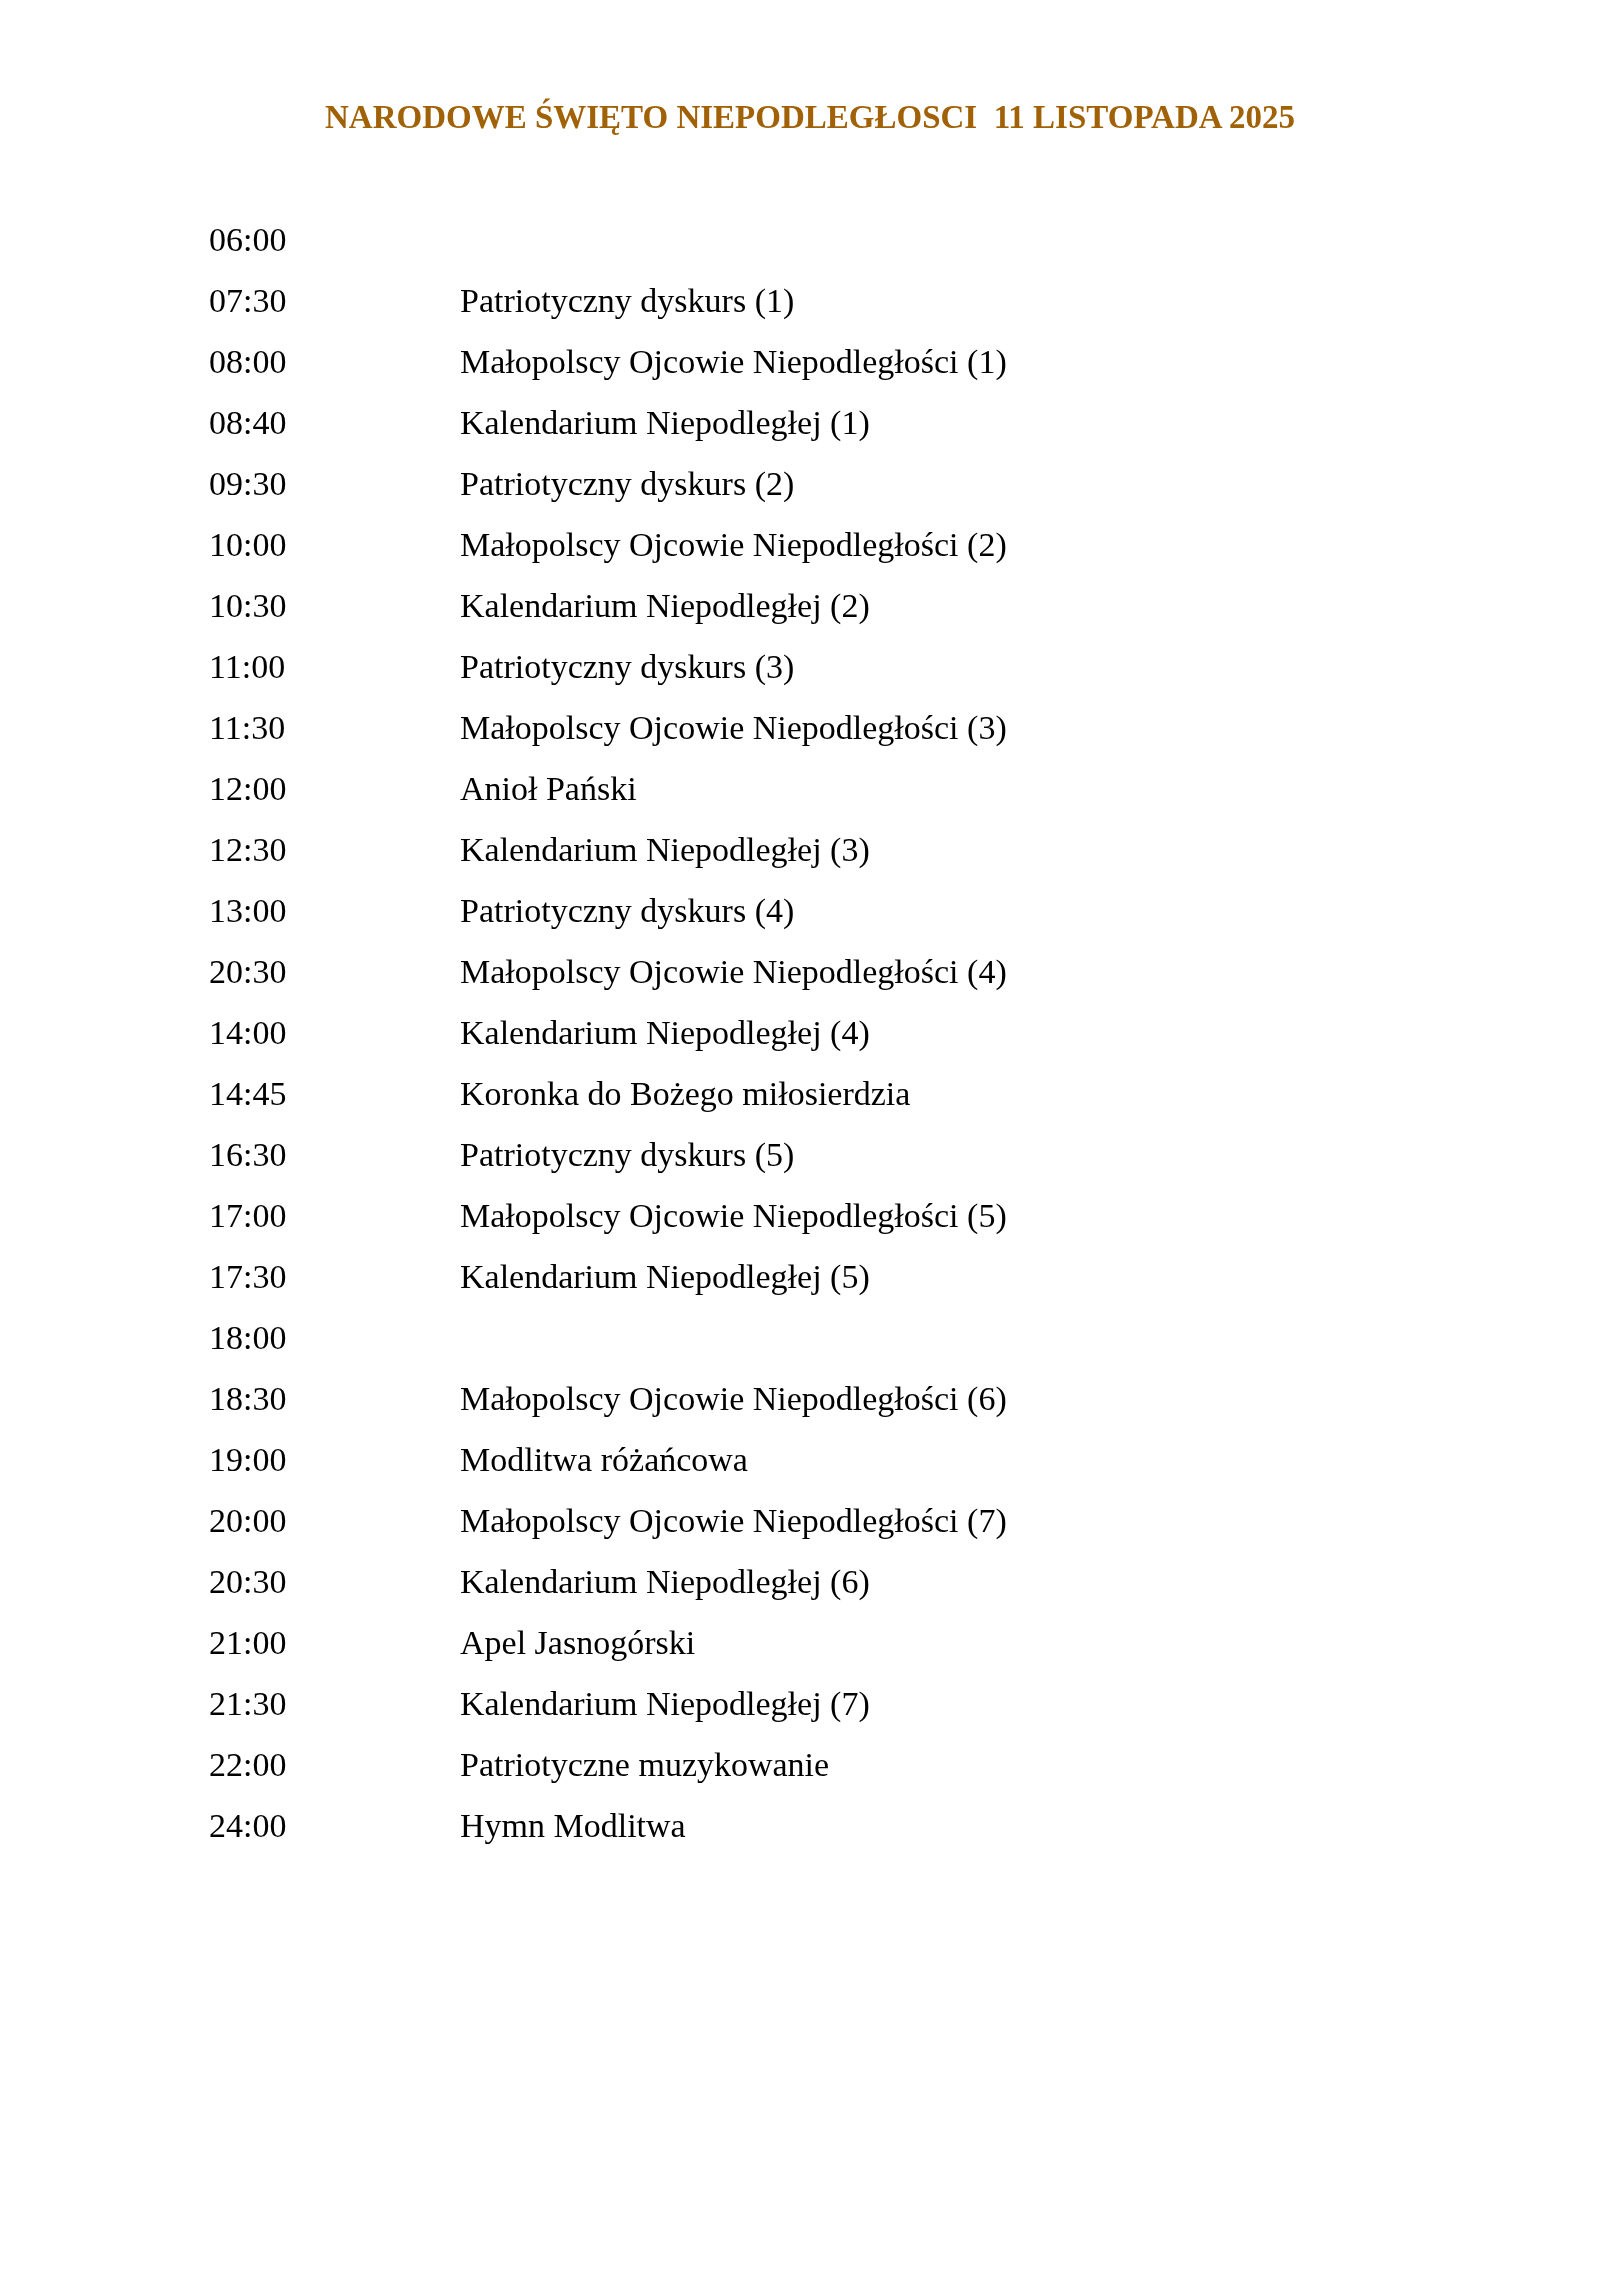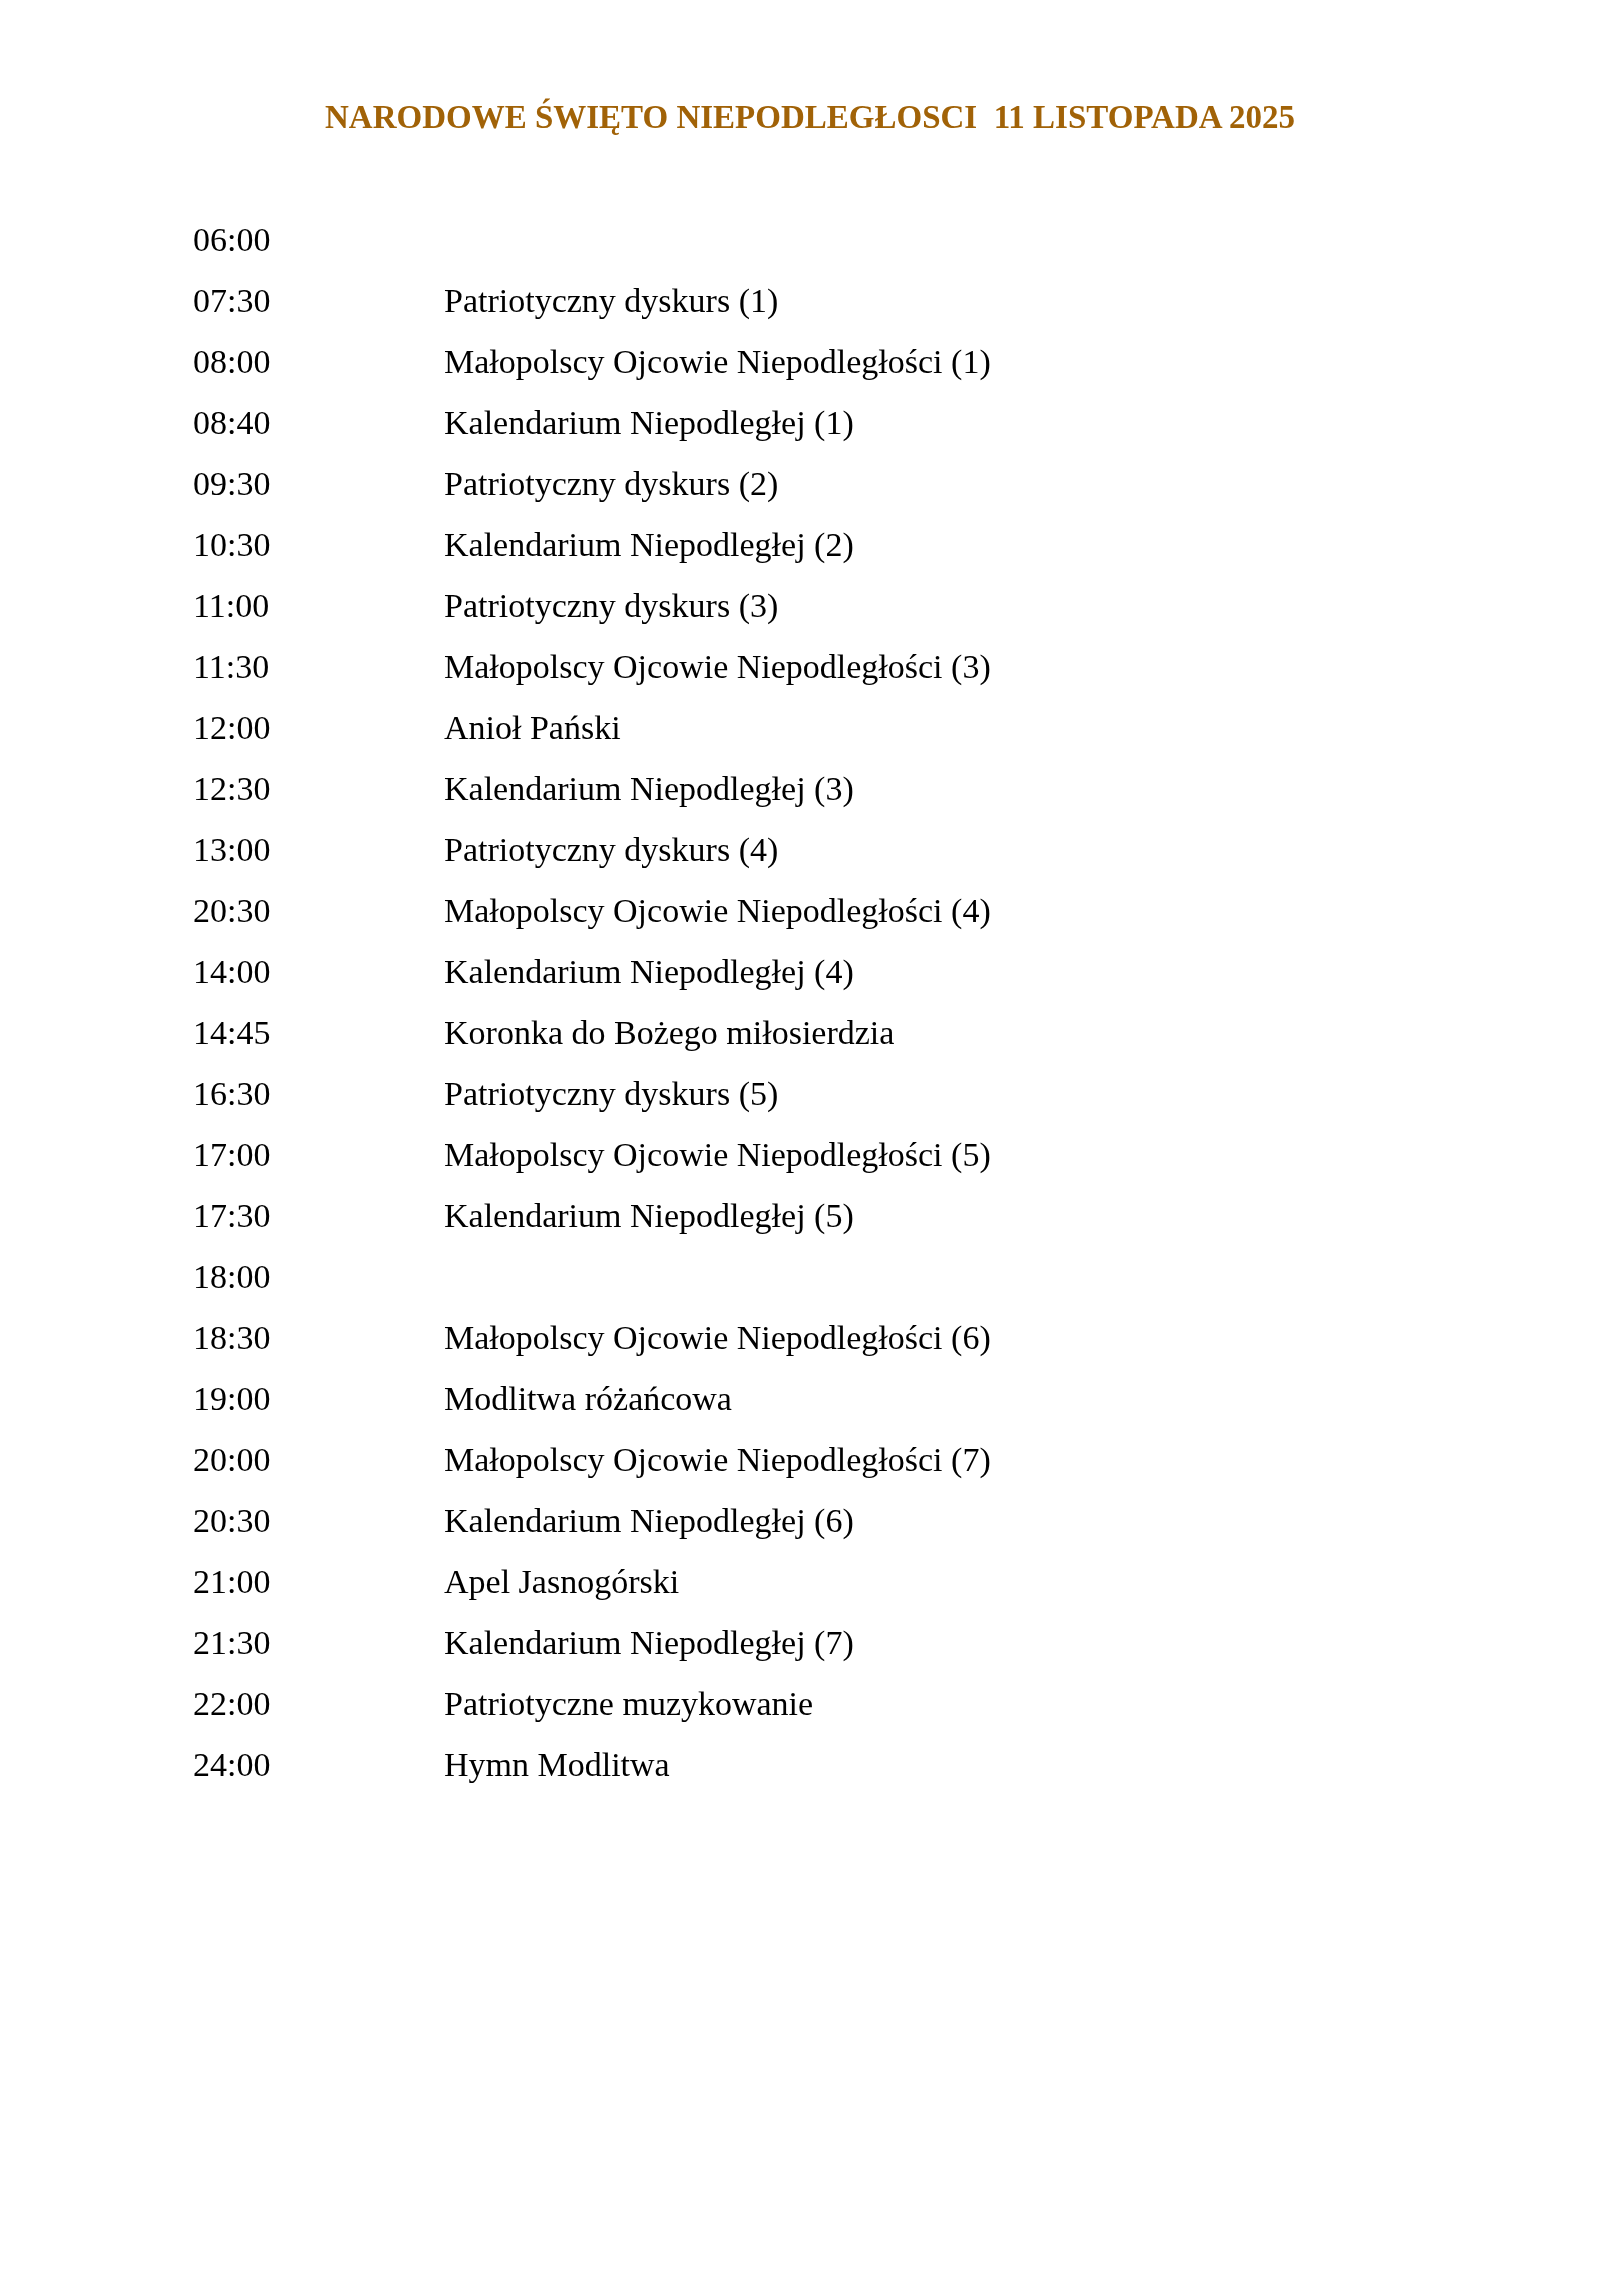--- a/index.html
+++ b/index.html
@@ -1,18 +1,18 @@
 <!DOCTYPE html>
 <html><head>
 <meta charset="utf-8">
 <style>
   html, body { margin:0; padding:0; background:#ffffff; }
   body { width:1620px; height:2293px; position:relative; overflow:hidden; font-family:"Liberation Serif", serif; color:#000; }
   .title { position:absolute; top:98px; left:0; width:1620px; text-align:center; font-weight:bold; font-size:33px; line-height:39px; white-space:pre; color:#a16207; }
-  .schedule { position:absolute; top:209px; left:0; width:1496px; }
+  .schedule { position:absolute; top:209px; left:16px; width:1496px; }
   .row { position:relative; height:61px; line-height:61px; font-size:34px; white-space:nowrap; }
   .time { position:absolute; left:193px; top:0; }
   .event { position:absolute; left:444px; top:0; }
 </style>
 </head>
 <body>
 
 <div class="title">NARODOWE ŚWIĘTO NIEPODLEGŁOSCI  11 LISTOPADA 2025</div>
 
 <div class="schedule">
@@ -27,20 +27,24 @@
       <span class="time">08:00</span>
       <span class="event">Małopolscy Ojcowie Niepodległości (1)</span>
     </div>
   <div class="row">
       <span class="time">08:40</span>
       <span class="event">Kalendarium Niepodległej (1)</span>
     </div>
   <div class="row">
       <span class="time">09:30</span>
       <span class="event">Patriotyczny dyskurs (2)</span>
+    </div>
+  <div class="row">
+      <span class="time">10:00</span>
+      <span class="event">Małopolscy Ojcowie Niepodległości (2)</span>
     </div>
   <div class="row">
       <span class="time">10:30</span>
       <span class="event">Kalendarium Niepodległej (2)</span>
     </div>
   <div class="row">
       <span class="time">11:00</span>
       <span class="event">Patriotyczny dyskurs (3)</span>
     </div>
   <div class="row">

